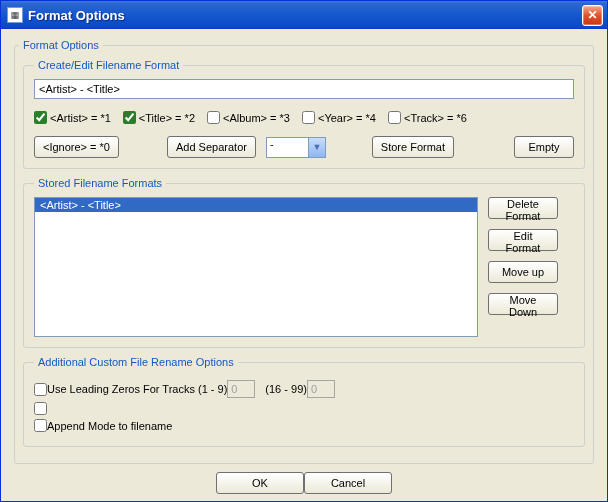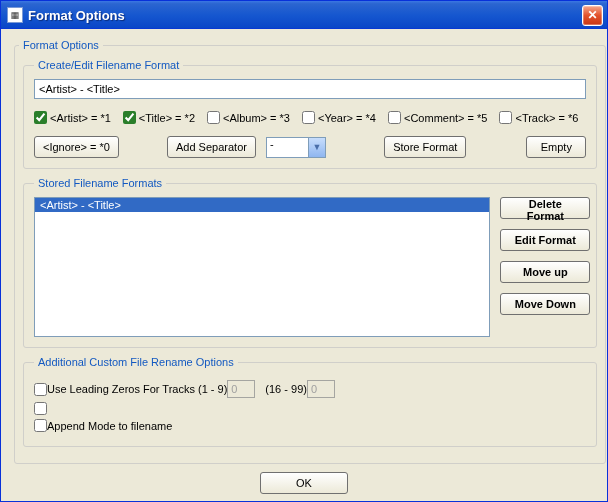--- a/index.html
+++ b/index.html
@@ -147,21 +147,21 @@
     color: white;
     background: #316AC5;
     font-size: 11px;
   }
   .stored-buttons {
     width: 86px;
     display: flex;
     flex-direction: column;
     gap: 10px;
   }
-  .stored-buttons .btn { width: 90px; min-width: 0; font-weight: bold; }
+  .stored-buttons .btn { width: 70px; min-width: 0; }
   .addl-row {
     display: flex;
     align-items: center;
     margin: 4px 0;
   }
   .addl-row input[type=checkbox]{width:13px;height:13px;margin:0;}
   .num-box {
     width: 28px; height: 18px;
     border: 1px solid #A5A5A1;
     background: #ECE9D8;
@@ -213,24 +213,20 @@
             <input type="checkbox" checked="" style="">
             <span>&lt;Title&gt; = *2</span>
           </label>
           <label>
             <input type="checkbox" style="">
             <span>&lt;Album&gt; = *3</span>
           </label>
           <label>
             <input type="checkbox" style="">
             <span>&lt;Year&gt; = *4</span>
-          </label>
-          <label>
-            <input type="checkbox" style="">
-            <span>&lt;Comment&gt; = *5</span>
           </label>
           <label>
             <input type="checkbox" style="">
             <span>&lt;Track&gt; = *6</span>
           </label>
         </div>
 
         <div class="btn-row">
           <button class="btn" style="min-width:80px">&lt;Ignore&gt; = *0</button>
           <div style="width:28px"></div>
@@ -278,16 +274,17 @@
 
         <div class="addl-row">
           <input type="checkbox" style="">
           <span>Append Mode to filename</span>
         </div>
       </fieldset>
     </fieldset>
 
     <div class="footer">
       <button class="btn">OK</button>
+      <button class="btn">Cancel</button>
     </div>
 
   </div>
 </div>
 
 </body></html>

